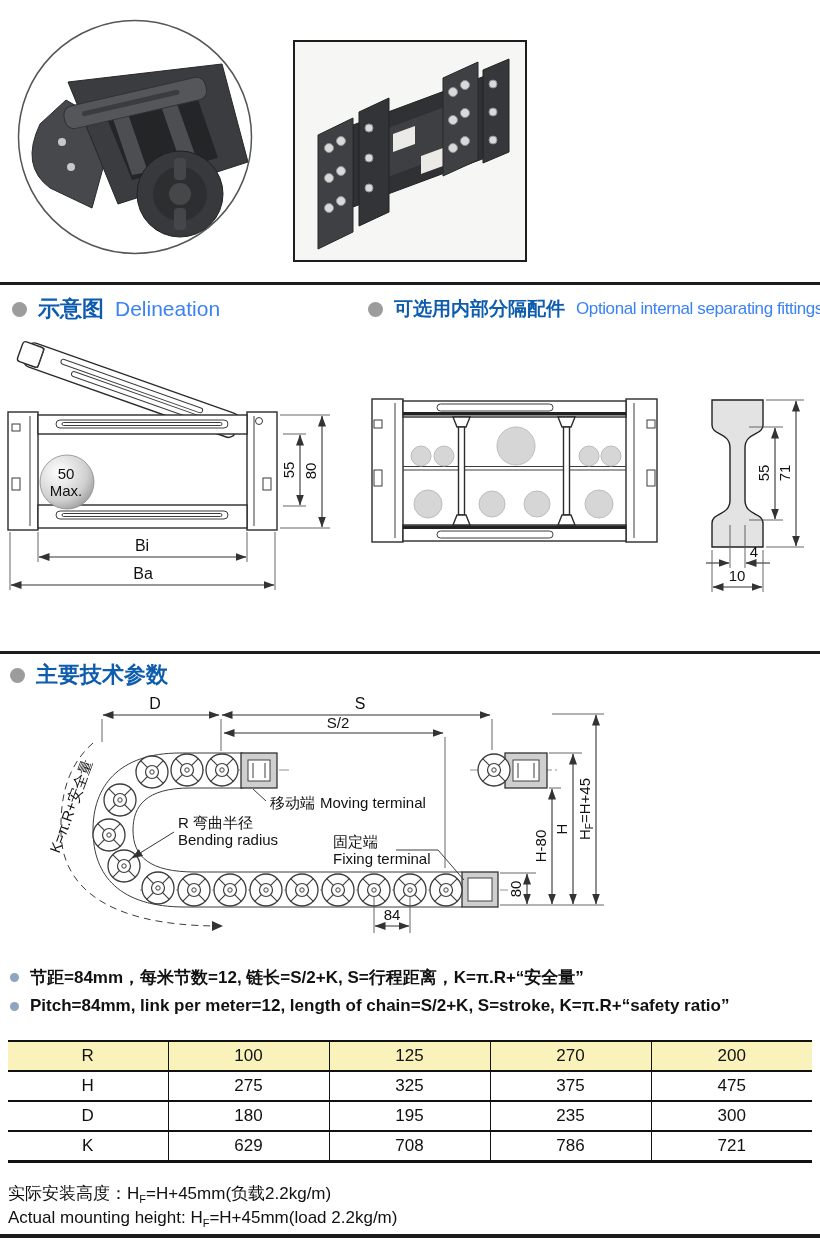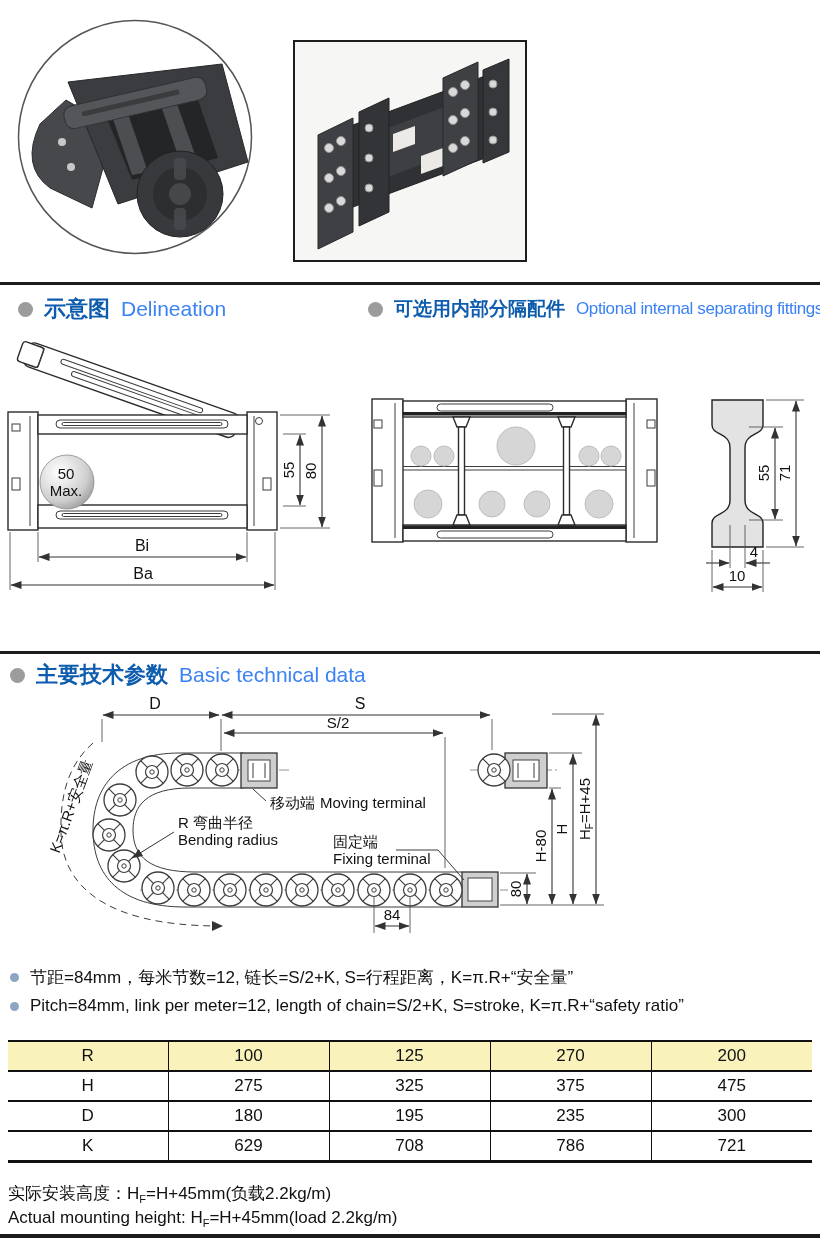--- a/index.html
+++ b/index.html
@@ -7,21 +7,21 @@
        font-family:"Liberation Sans","DejaVu Sans",sans-serif;color:#111;}
   .abs{position:absolute;}
   .rule{position:absolute;left:0;width:820px;background:#1c1c1c;}
   .sec-header{position:absolute;display:flex;align-items:center;gap:11px;white-space:nowrap;}
   .bullet{width:15px;height:15px;border-radius:50%;background:#9c9c9c;flex:0 0 auto;}
   .sec-cn{color:#0e5cad;font-weight:bold;font-size:22px;}
   .sec-en{color:#3b82f6;font-size:21px;}
   .sec-header.small .sec-cn{font-size:19px;text-align:center;}
   .sec-header.small .sec-en{font-size:17px;letter-spacing:-0.4px;}
   .note{position:absolute;left:10px;display:flex;align-items:center;gap:11px;
-        font-weight:normal;font-size:17px;white-space:nowrap;}
+        font-weight:bold;font-size:17px;white-space:nowrap;}
   .note .dot{width:9px;height:9px;border-radius:50%;background:#8ca6c0;flex:0 0 auto;}
   table.tech{position:absolute;left:8px;top:1040px;width:804px;border-collapse:collapse;
         font-size:17px;table-layout:fixed;}
   table.tech td{height:28px;text-align:center;vertical-align:middle;
         border-bottom:2px solid #111;border-left:1.6px solid #111;padding:0;}
   table.tech td:first-child{border-left:none;}
   table.tech tr.hd td{background:#f9f3bb;border-top:2.5px solid #111;border-bottom:2.5px solid #111;}
   table.tech tr:last-child td{border-bottom:3px solid #111;}
   .footer-line{position:absolute;left:8px;font-weight:normal;font-size:17px;white-space:nowrap;}
   .footer-line sub{font-size:11px;}
@@ -93,21 +93,21 @@
         <circle cx="172" cy="101" r="4.5"></circle>
       <circle cx="200" cy="44" r="4"></circle>
         <circle cx="200" cy="72" r="4"></circle>
         <circle cx="200" cy="100" r="4"></circle>
     </g>
   </g>
 </svg>
 
 <div class="rule" style="top:282px;height:3px"></div>
 
-<div class="sec-header" style="left:18px;top:294px">
+<div class="sec-header" style="left:12px;top:294px">
   <span class="bullet"></span>
   <span class="sec-cn">示意图</span>
   <span class="sec-en">Delineation</span>
 </div>
 
 <div class="sec-header small" style="left:368px;top:296px">
   <span class="bullet"></span>
   <span class="sec-cn">可选用内部分隔配件</span>
   <span class="sec-en">Optional internal separating fittings</span>
 </div>
@@ -233,21 +233,20 @@
     <line x1="713" y1="587" x2="762" y2="587" class="dimA"></line>
     <text x="737" y="581" text-anchor="middle" class="dtxt">10</text>
   </g>
 </svg>
 
 <div class="rule" style="top:651px;height:3px"></div>
 
 <div class="sec-header" style="left:10px;top:660px">
   <span class="bullet"></span>
   <span class="sec-cn">主要技术参数</span>
-  <span class="sec-en">Basic technical data</span>
 </div>
 
 <svg class="abs" style="left:0;top:690px" width="820" height="260" viewBox="0 690 820 260">
   <defs>
     <marker id="arwB" markerWidth="12" markerHeight="8" refX="10.5" refY="4" orient="auto-start-reverse" markerUnits="userSpaceOnUse">
       <path d="M0,0 L11,4 L0,8 z" fill="#333"></path>
     </marker>
     <g id="lk">
       <circle r="16" fill="#fff" stroke="#3c3c3c" stroke-width="1.3"></circle>
       <circle r="6.5" fill="#fff" stroke="#3c3c3c" stroke-width="1.2"></circle>

